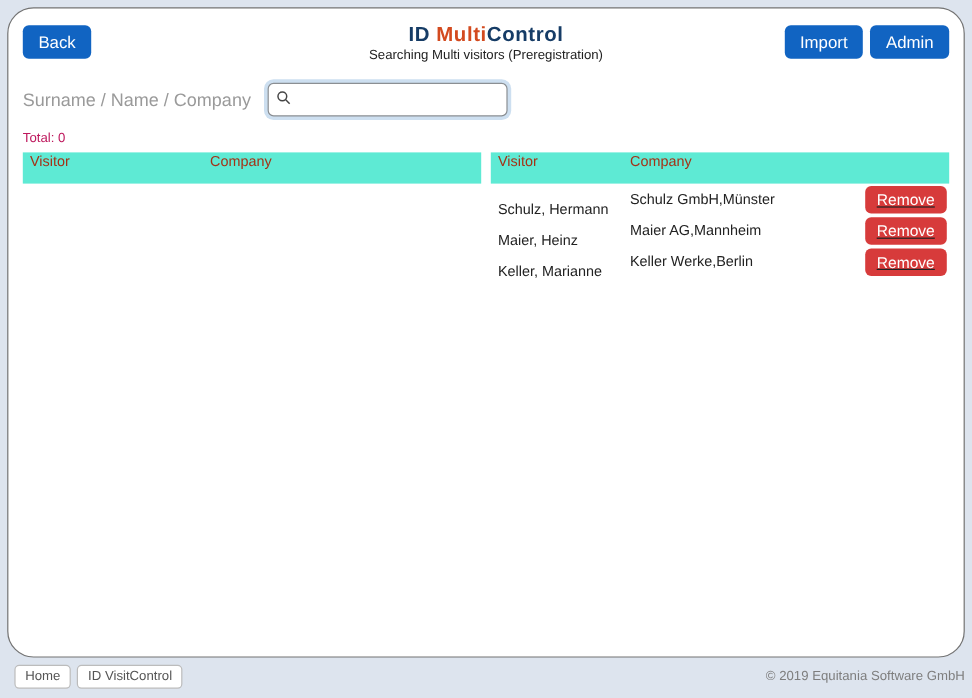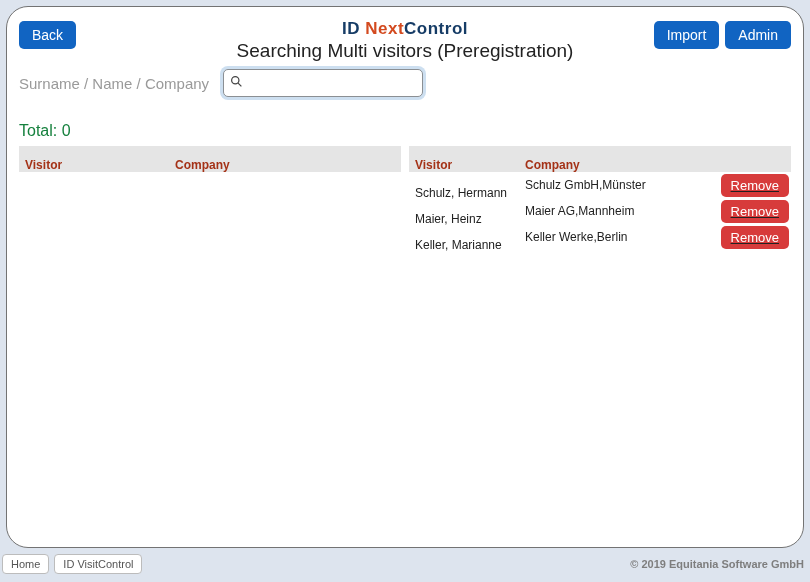--- a/index.html
+++ b/index.html
@@ -50,21 +50,21 @@
       padding-top: 2px;
     }
     .brand .logo {
       font-size: 17px;
       font-weight: 700;
       letter-spacing: 0.5px;
     }
     .brand .logo .id { color: #163c66; }
     .brand .logo .visit { color: #d34a1f; }
     .brand .logo .control { color: #163c66; }
-    .brand .subtitle { font-size: 19px; color: #222; margin-top: 1px; }
+    .brand .subtitle { font-size: 11px; color: #222; margin-top: 1px; }
     .searchrow {
       display: flex;
       align-items: center;
       gap: 14px;
       margin-top: 8px;
     }
     .searchlabel {
       color: #9a9a9a;
       font-weight: 400;
       font-size: 15px;
@@ -83,57 +83,57 @@
     .searchbox svg { width: 13px; height: 13px; fill: #444; stroke: #444; }
     .searchbox input {
       border: none;
       outline: none;
       flex: 1;
       font-size: 13px;
       margin-left: 5px;
       background: transparent;
     }
     .total {
-      margin-top: 25px;
-      font-size: 16px;
-      color: #15803d;
+      margin-top: 12px;
+      font-size: 11px;
+      color: #be185d;
     }
     .dual {
       display: flex;
       gap: 8px;
       margin-top: 6px;
     }
     .panel {
       flex: 1;
     }
     .thead {
-      background: #e5e5e5;
+      background: #5eead4;
       display: flex;
       height: 26px;
-      align-items: flex-end;
-      font-weight: 700;
+      align-items: flex-start;
+      font-weight: 400;
       color: #a43217;
       font-size: 12px;
     }
     .thead .col-v { width: 150px; padding-left: 6px; }
     .thead .col-c { flex: 1; padding-left: 6px; }
     .thead .col-a { width: 78px; }
     .trow {
       display: flex;
       height: 26px;
       align-items: center;
       font-size: 12px;
       color: #222;
     }
     .trow .col-v { width: 110px; padding-left: 6px; margin-top: 16px; }
     .trow .col-c { flex: 1; padding-left: 6px; }
     .trow .col-a { width: 78px; display: flex; justify-content: flex-end; padding-right: 2px; text-decoration: underline;}
     .footer {
       position: absolute;
-      left: 2px; right: 6px; bottom: 4px;
+      left: 12px; right: 6px; bottom: 4px;
       height: 28px;
       display: flex;
       align-items: center;
       color: #7e7e7e;
       font-size: 11px;
     }
     .footer .breadcrumbs { display: flex; gap: 5px; }
     .crumb {
       background: #fff;
       border: 1px solid #bcbcbc;
@@ -144,34 +144,33 @@
       cursor: pointer;
     }
     .footer .center {
       position: absolute;
       left: 0; right: 0;
       text-align: center;
       pointer-events: none;
     }
     .footer .right {
       margin-left: auto;
-      font-weight: bold;
     }
     .divider { margin: 0 8px; color: #bbb; }
   </style>
 </head>
 <body>
 
 <div class="window">
   <div class="topbar">
     <button class="btn btn-blue back">Back</button>
     <div class="brand">
       <div class="logo">
         <span class="id">ID</span>
-        <span class="visit">Next</span><span class="control">Control</span>
+        <span class="visit">Multi</span><span class="control">Control</span>
       </div>
       <div class="subtitle">Searching Multi visitors (Preregistration)</div>
     </div>
     <div class="right">
       <button class="btn btn-blue">Import</button>
       <button class="btn btn-blue">Admin</button>
     </div>
   </div>
 
   <div class="searchrow">

